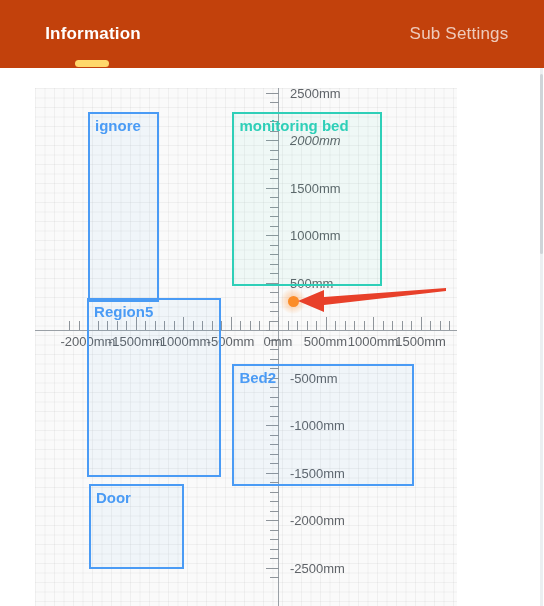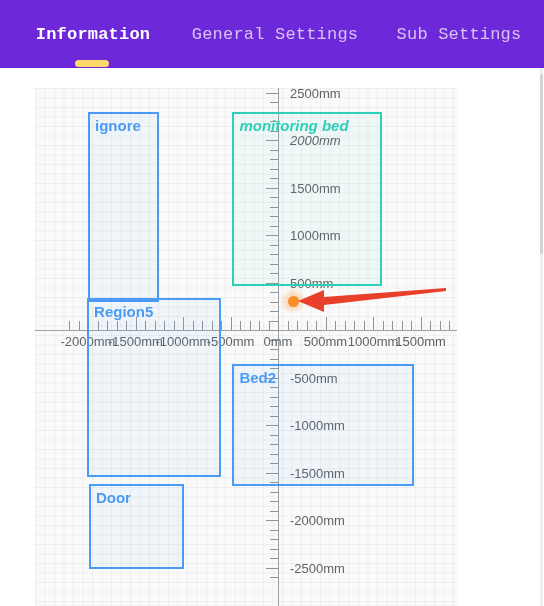--- a/index.html
+++ b/index.html
@@ -7,22 +7,21 @@
   body {
     font-family:"Liberation Sans", sans-serif;
     background:#ffffff;
     overflow:hidden;
     position:relative;
   }
 
   
   #tabbar {
     position:absolute; left:0; top:0; width:544px; height:68px;
-    background:#6d28d9;
-    font-family:Liberation Mono, monospace;
+    background:#c2410c;
   }
   .tab {
     position:absolute; top:0; height:68px;
     display:flex; align-items:center; justify-content:center;
     font-size:17px; letter-spacing:.2px;
     color:rgba(255,255,255,.72);
     cursor:pointer; white-space:nowrap;
   }
   .tab.active { color:#ffffff; font-weight:600; }
   #tab-info     { left:22px;  width:142px; }
@@ -88,21 +87,21 @@
     border:2px solid #4a9bf5;
     background:rgba(74,155,245,.055);
     cursor:pointer;
   }
   .region-label {
     position:absolute; left:5px; top:3px;
     font-size:15px; font-weight:700; color:#4a9bf5;
     white-space:nowrap;
   }
   .region.teal { border-color:#2ecfb8; background:rgba(46,207,184,.05); }
-  .region.teal > .region-label { color:#2ecfb8;font-style:italic; }
+  .region.teal > .region-label { color:#2ecfb8; }
 
   
   #marker-glow {
     position:absolute; left:280px; top:220px; width:26px; height:26px;
     border-radius:50%;
     background:radial-gradient(circle,
         rgba(255,140,50,.45) 0%,
         rgba(255,150,60,.22) 45%,
         rgba(255,160,70,0) 72%);
   }
@@ -124,23 +123,20 @@
     position:absolute; right:1px; top:74px; width:3px; height:180px;
     background:#cfd4d8; border-radius:2px; cursor:pointer;
   }
 </style>
 </head>
 <body>
 
 <div id="tabbar">
   <div class="tab active" id="tab-info">
     <span>Information</span>
-  </div>
-  <div class="tab" id="tab-general">
-    <span>General Settings</span>
   </div>
   <div class="tab" id="tab-sub">
     <span>Sub Settings</span>
   </div>
   <div id="tab-underline"></div>
 </div>
 
 <div id="plot-area">
 
   <div id="grid"></div>

